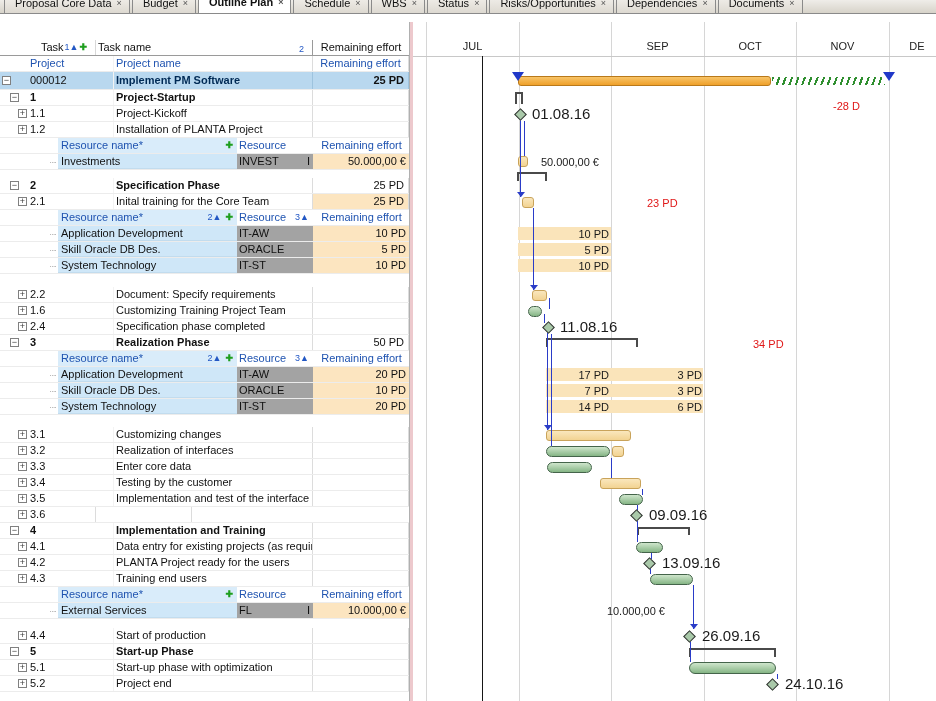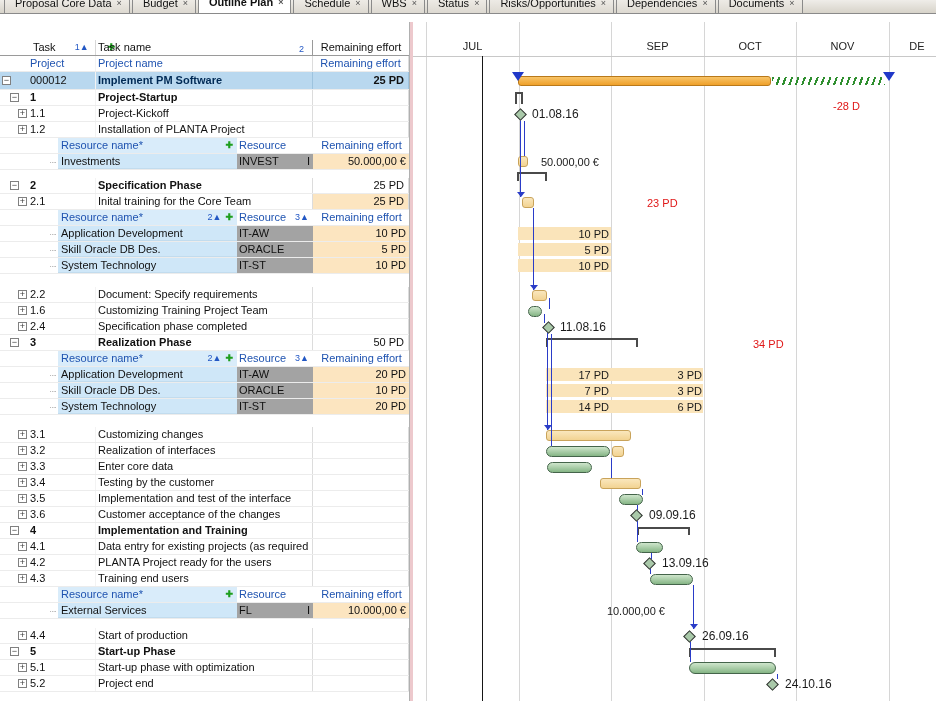--- a/index.html
+++ b/index.html
@@ -13,33 +13,33 @@
        border:1px solid #8a8a8a;border-bottom:none;border-radius:7px 7px 0 0;
        background:linear-gradient(#f6f4f0,#ddd9d1);height:16px;white-space:nowrap;cursor:default;}
   .tab.active{background:#fff;font-weight:bold;height:18px;}
   .tab-close{font-size:9px;color:#555;line-height:9px;}
 
   
   .table-pane{position:absolute;left:0;top:22px;width:410px;height:679px;background:#fff;
               border-right:1px solid #b0b0b0;box-sizing:border-box;overflow:hidden;}
   .pad18{height:18px;}
   .colhead{display:flex;height:16px;line-height:15px;border-bottom:1px solid #9a9a9a;box-sizing:border-box;}
-  .h-task{width:95px;padding-left:33px;box-sizing:border-box;display:flex;gap:19px;align-items:center;flex:none;}
+  .h-task{width:95px;padding-left:33px;box-sizing:border-box;display:flex;gap:1px;align-items:center;flex:none;justify-content:center;}
   .h-name{flex:1;position:relative;padding-left:2px;border-left:1px solid #d8d8d8;box-sizing:border-box;}
   .h-name .right{position:absolute;right:8px;top:2px;}
   .h-eff{width:97px;flex:none;text-align:center;border-left:1px solid #9a9a9a;box-sizing:border-box;}
   .sort{color:#2257c4;font-size:9px;}
   .add{color:#1e9e1e;font-size:9px;font-weight:bold;}
 
   .row{display:flex;height:16px;line-height:15px;border-bottom:1px solid #ececec;box-sizing:border-box;background:#fff;}
   .c-tree{width:30px;flex:none;display:flex;align-items:center;}
   .tree{width:9px;height:9px;border:1px solid #808080;background:#fff;font-size:9px;line-height:7px;
         text-align:center;color:#404040;box-sizing:border-box;}
   .c-task{width:65px;flex:none;overflow:hidden;white-space:nowrap;}
-  .c-name{flex:1;border-left:1px solid #f3f3f3;padding-left:2px;overflow:hidden;white-space:nowrap;box-sizing:border-box;}
+  .c-name{flex:1;border-left:1px solid #f3f3f3;padding-left:2px;overflow:hidden;white-space:nowrap;box-sizing:border-box;margin-left:18px;}
   .c-eff{width:97px;flex:none;text-align:right;padding-right:4px;border-left:1px solid #dcdcdc;
          border-right:1px solid #dcdcdc;box-sizing:border-box;overflow:hidden;white-space:nowrap;}
   .c-eff.tan{background:#fce5c0;}
 
   .row-projhead{color:#1f53b0;}
   .row-projhead .c-eff{text-align:center;padding-right:0;}
   .row-project{background:#b9d8ef;height:18px;line-height:17px;}
   .row-project .c-name{font-weight:bold;color:#002a55;}
   .row-project .c-eff{font-weight:bold;border-color:#9dc3de;}
   .row-section .c-task,.row-section .c-name{font-weight:bold;}
@@ -72,21 +72,21 @@
   .gantt{position:absolute;inset:0;z-index:4;}
   .gantt>div{position:absolute;box-sizing:border-box;}
   .g-bar{border:1px solid #c9a35a;background:linear-gradient(#fae7bd,#f2d392);border-radius:3px;z-index:6;}
   .g-bar.c-green{border:1px solid #44644a;background:linear-gradient(#cfe6cc,#85b585);border-radius:6px;}
   .g-bar.c-orange{border:1px solid #b9791a;background:linear-gradient(#f8c468,#efa02a);border-radius:3px;}
   .g-bar.c-band{background:#fae4ba;border:none;border-radius:0;z-index:5;}
   .g-hatch{background:repeating-linear-gradient(110deg,#2f8f2f 0,#2f8f2f 2px,transparent 2px,transparent 6px);z-index:6;}
   .g-tri{width:0;height:0;border-left:6px solid transparent;border-right:6px solid transparent;
          border-top:9px solid #2038c8;z-index:8;}
   .g-diamond{width:9px;height:9px;background:#a9c9a9;border:1px solid #333;transform:rotate(45deg);z-index:8;}
-  .g-label{font-size:12px;color:#1a1a1a;white-space:nowrap;line-height:12px;z-index:9;}
+  .g-label{font-size:15px;color:#1a1a1a;white-space:nowrap;line-height:12px;z-index:9;}
   .g-rlabel{font-size:11px;color:#1a1a1a;text-align:right;line-height:13px;white-space:nowrap;z-index:9;}
   .g-red{font-size:11px;color:#e01818;white-space:nowrap;line-height:12px;z-index:9;}
   .g-vline{width:1px;background:#2a3cc8;z-index:7;}
   .g-vline.arrow::after{content:"";position:absolute;bottom:-4px;left:-3px;border:4px solid transparent;
                         border-top:5px solid #2a3cc8;}
   .g-bracket{border:2px solid #4a4a4a;border-bottom:none;z-index:6;background:transparent;}
 </style>
 </head>
 <body>
 
@@ -422,21 +422,20 @@
           <span class="c-task">3.5</span>
           <span class="c-name">Implementation and test of the interface</span>
           <span class="c-eff"></span>
         </div>
 
         <div class="row row-task">
           <span class="c-tree">
             <span class="tree" style="margin-left: 18px;">+</span>
           </span>
           <span class="c-task">3.6</span>
-          <span class="c-name">Customer acceptance of the changes</span>
           <span class="c-eff"></span>
         </div>
 
         <div class="row row-section">
           <span class="c-tree">
             <span class="tree" style="margin-left: 10px;">−</span>
           </span>
           <span class="c-task">4</span>
           <span class="c-name">Implementation and Training</span>
           <span class="c-eff"></span>

